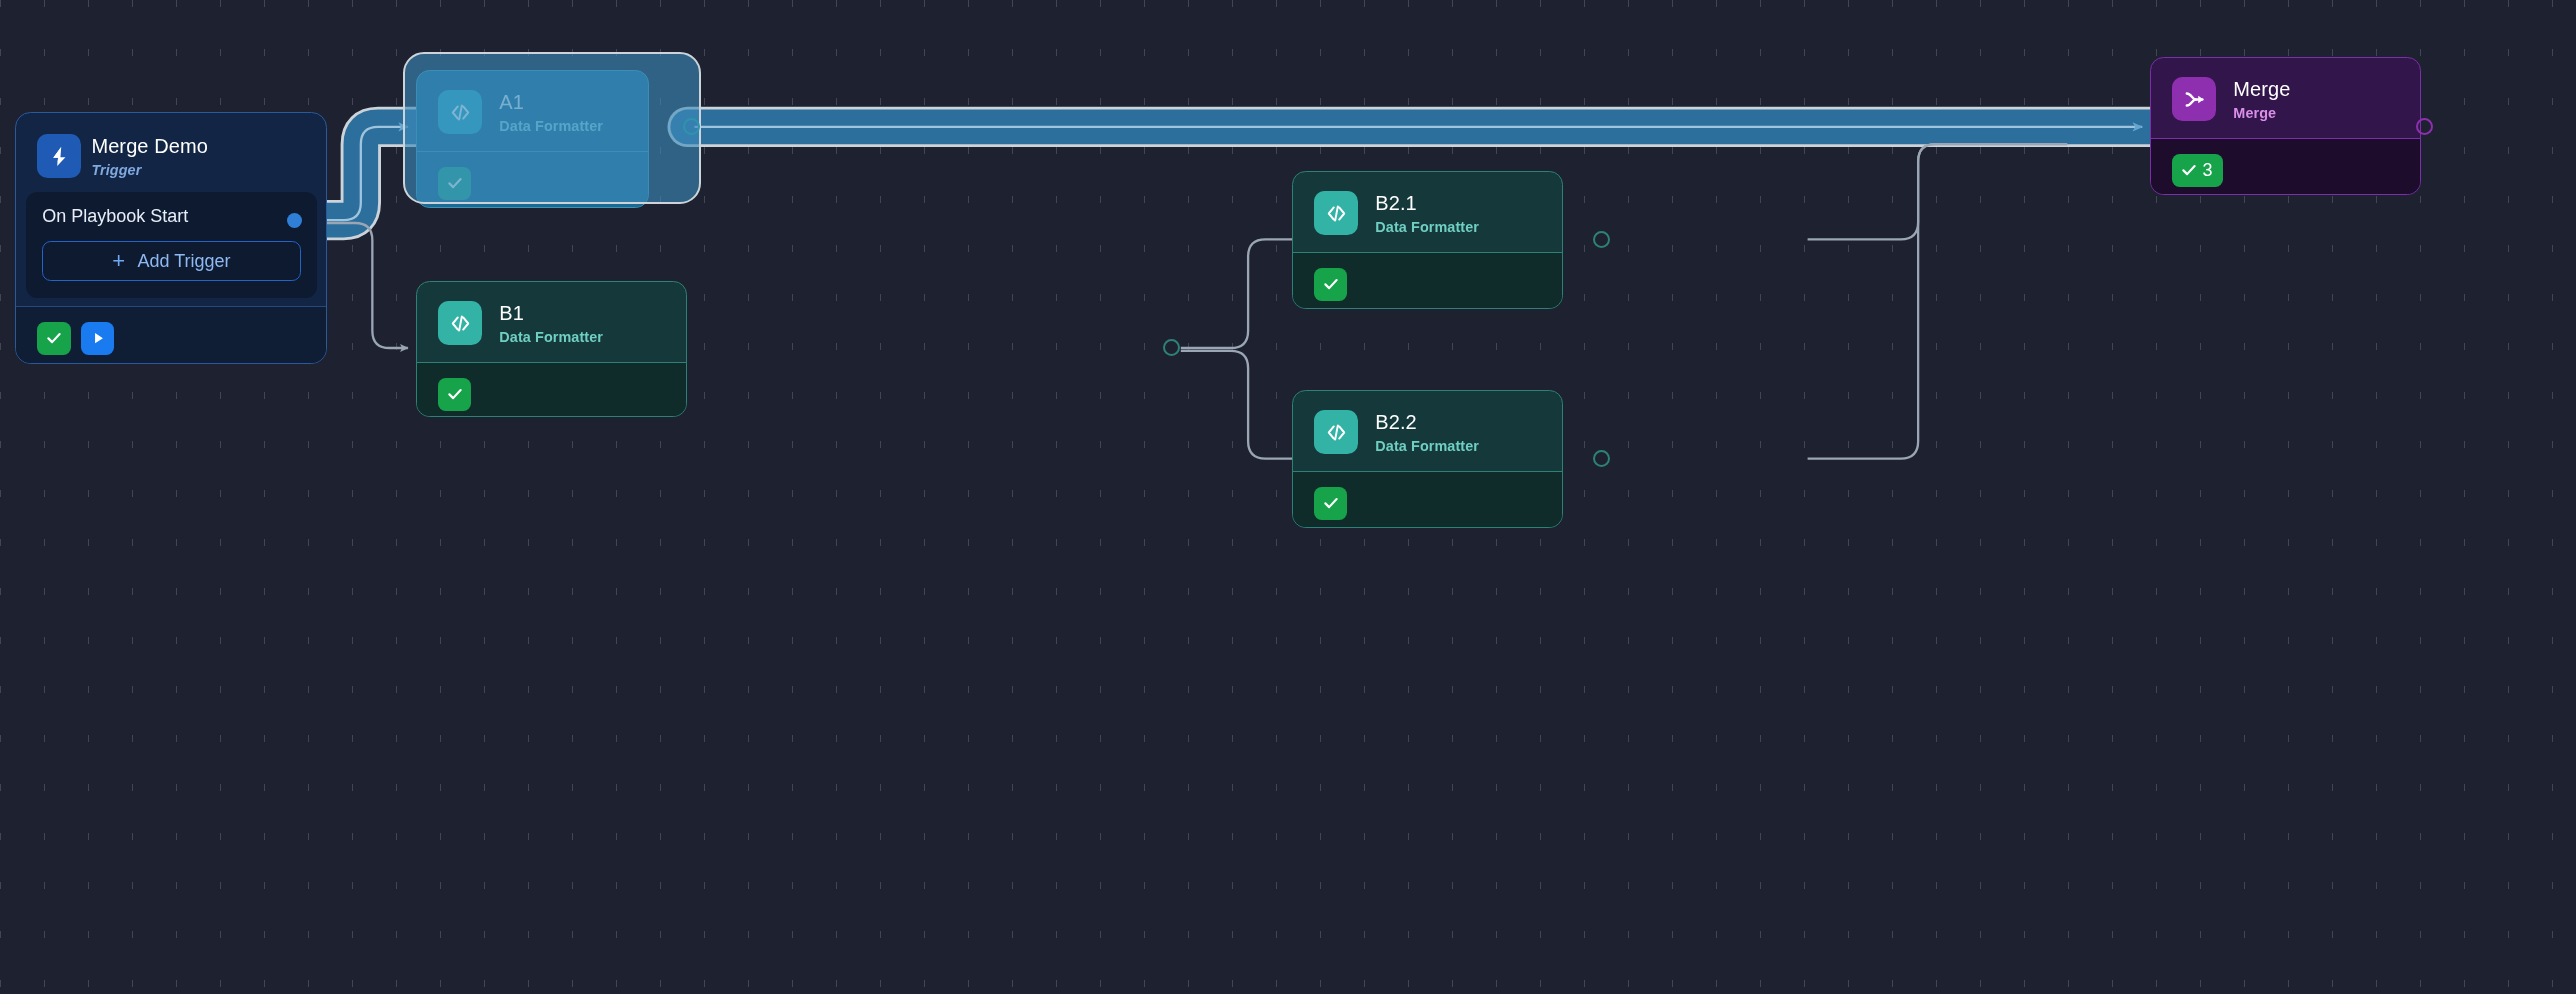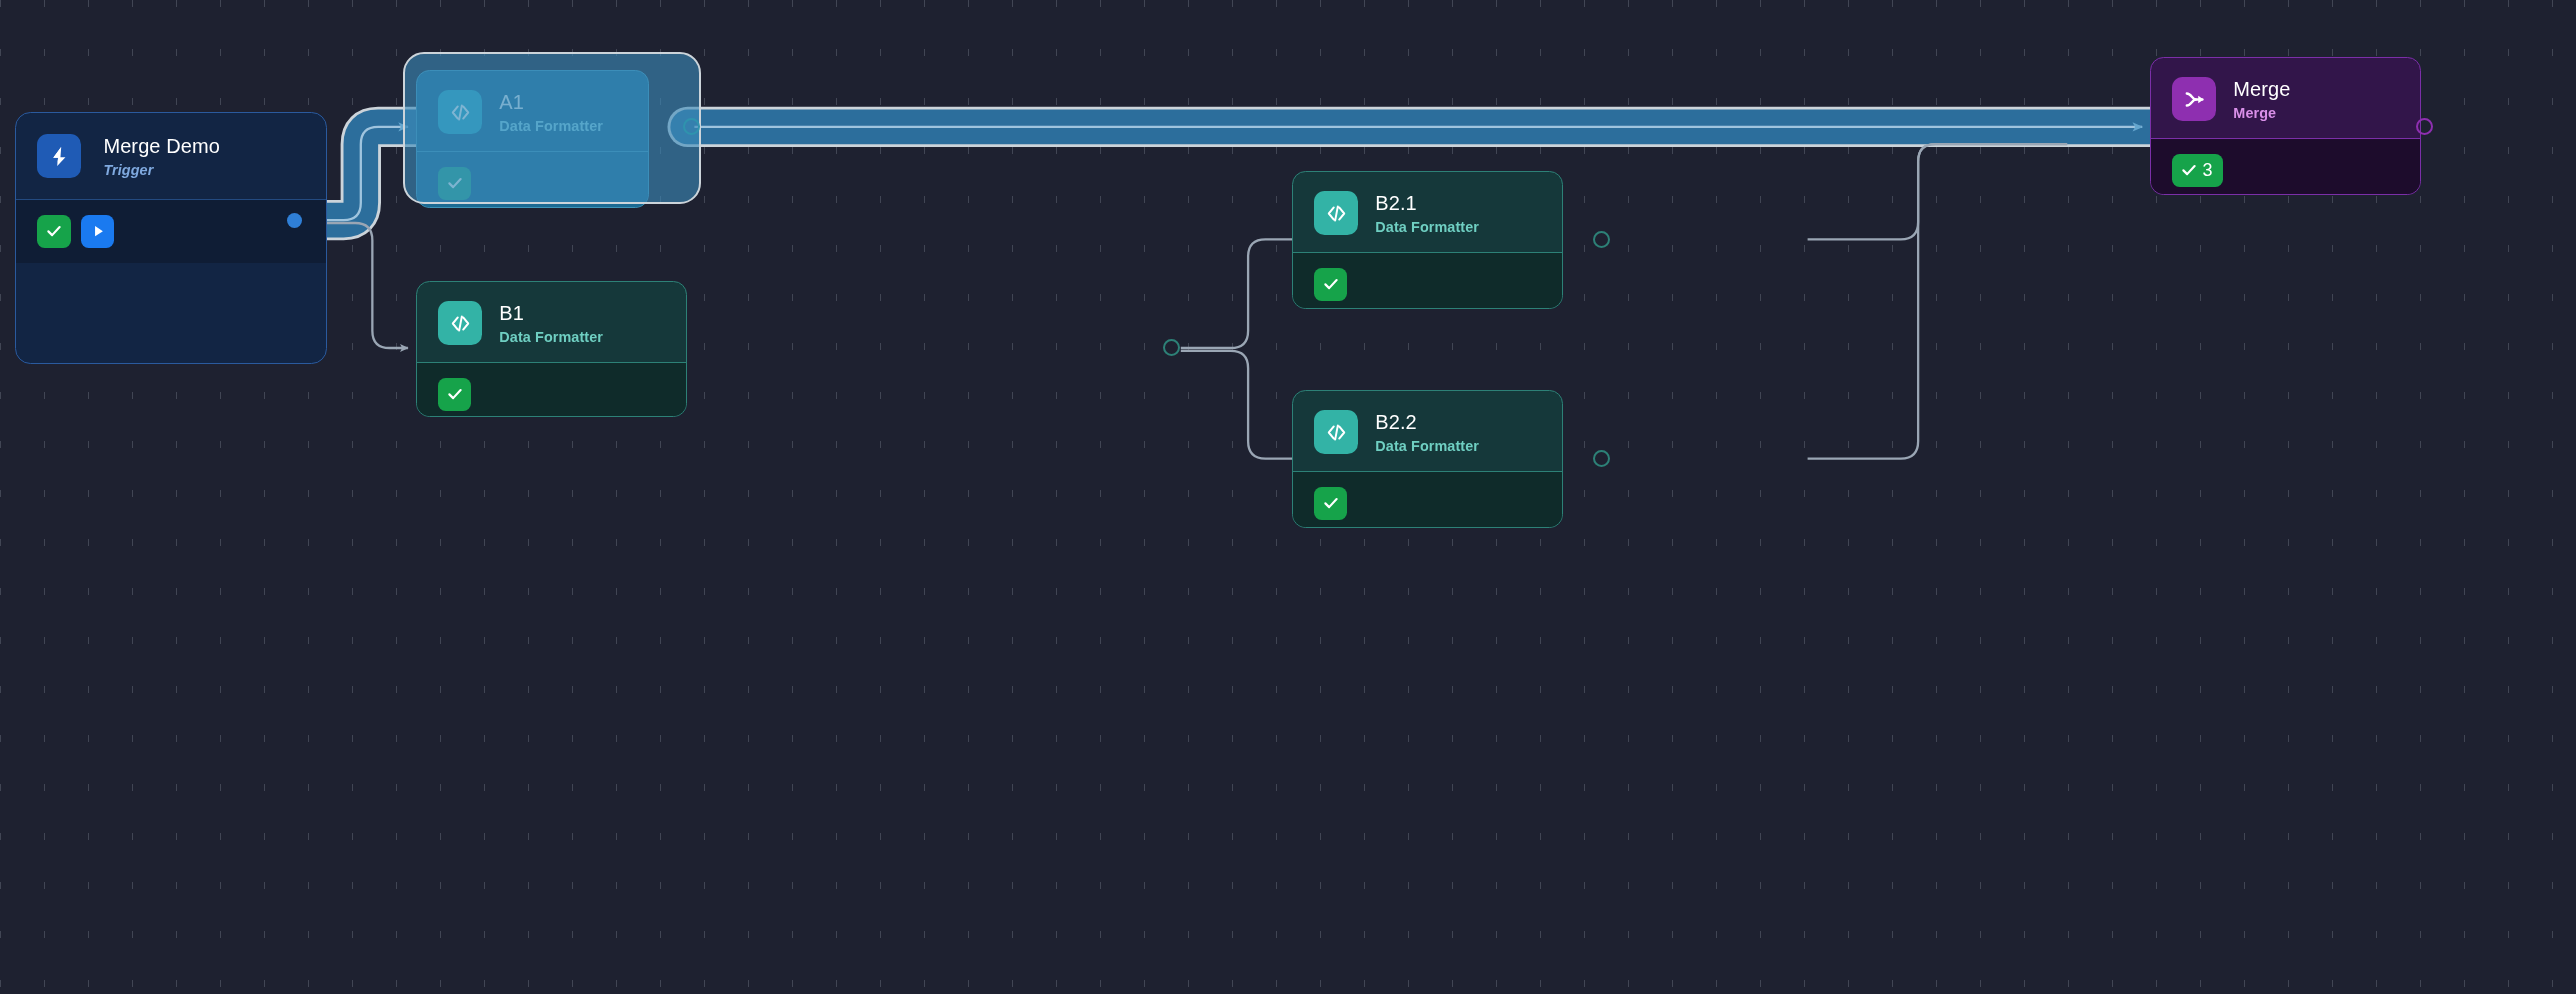--- a/index.html
+++ b/index.html
@@ -33,21 +33,21 @@
   .node .subtitle{font-size:14.4px;line-height:1;font-weight:700;letter-spacing:0.1px;}
   .node .foot{display:flex;align-items:center;gap:10.6px;padding:14.4px 21px 15.4px 21px;}
   .badge{height:33px;min-width:33px;border-radius:7.7px;display:flex;align-items:center;
        justify-content:center;gap:4.8px;padding:0 7.7px;}
   .badge.wide{padding:0 10.6px 0 7.7px;}
   .badge .cnt{font-size:18px;color:#fff;font-weight:400;line-height:1;}
 
   
   #node-trigger{left:15.4px;top:112px;width:312px;height:252px;
      background:#122544;border:1.4px solid #2a5a9e;border-radius:15.4px;}
-  #node-trigger .head{padding:21px 21px 13.5px 21px;gap:22px;}
+  #node-trigger .head{padding:21px 21px 13.5px 21px;gap:10px;}
   #node-trigger .ico{background:#1f5bb5;}
   #node-trigger .subtitle{color:#7fa9df;font-style:italic;}
   .trigger-body{margin:0 9.6px;background:#0d1a30;border-radius:11.5px;padding:15.4px 16.3px 17.3px 16.3px;}
   .trigger-body .lbl{font-size:18px;color:#e8eef7;line-height:1;margin-bottom:16.3px;}
   .add-trig{height:40px;border:1.3px solid #2563c9;border-radius:8.7px;background:transparent;
      width:100%;display:flex;align-items:center;justify-content:center;gap:12.5px;cursor:pointer;}
   .add-trig .pl{font-size:22px;color:#6ea8f0;line-height:1;font-weight:300;}
   .add-trig .tl{font-size:18px;color:#8fb9f2;line-height:1;}
   #node-trigger .foot{border-top:1.4px solid #234a80;background:#0f1d35;margin-top:7.7px;}
 
@@ -130,20 +130,27 @@
         <svg width="23" height="23" viewBox="0 0 24 24">
           <path d="M13.6 2 L5.4 13.3 h5.1 L9.4 22 l8.6 L13 h-5.3 Z" fill="#ffffff"></path>
           <path d="M13.8 2.2 L5.6 13.4 h5.0 L9.6 21.8 L18.2 12.9 h-5.2 Z" fill="#ffffff"></path>
         </svg>
       </div>
       <div class="txt">
         <span class="title">Merge Demo</span>
         <span class="subtitle">Trigger</span>
       </div>
     </div>
+    <div class="trigger-body">
+      <div class="lbl">On Playbook Start</div>
+      <div class="add-trig">
+        <span class="pl">+</span>
+        <span class="tl">Add Trigger</span>
+      </div>
+    </div>
     <div class="foot">
       <div class="badge" style="background:#16a34a;">
         <svg width="18" height="18" viewBox="0 0 24 24">
           <path d="M4.5 12.5 L9.5 17.5 L19.5 6.8" fill="none" stroke="#fff" stroke-width="2.9" stroke-linecap="round" stroke-linejoin="round"></path>
         </svg>
       </div>
       <div class="badge" style="background:#1a7af0;">
         <svg width="16.3" height="16.3" viewBox="0 0 24 24">
           <path d="M7.5 4.5 L19 12 L7.5 19.5 Z" fill="#fff"></path>
         </svg>

